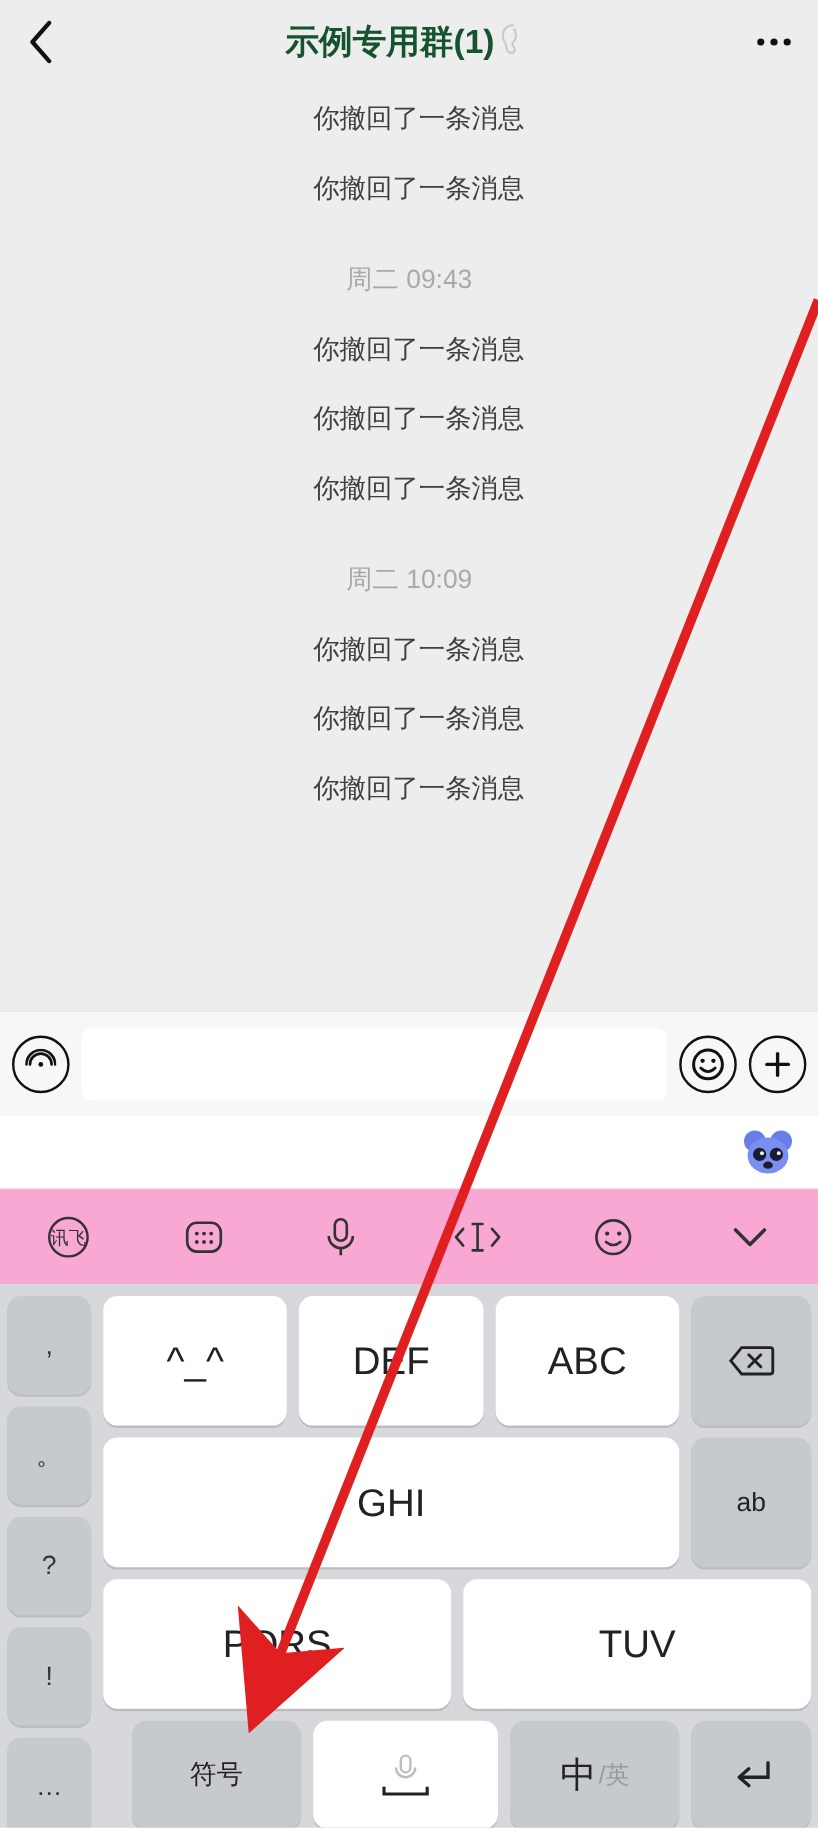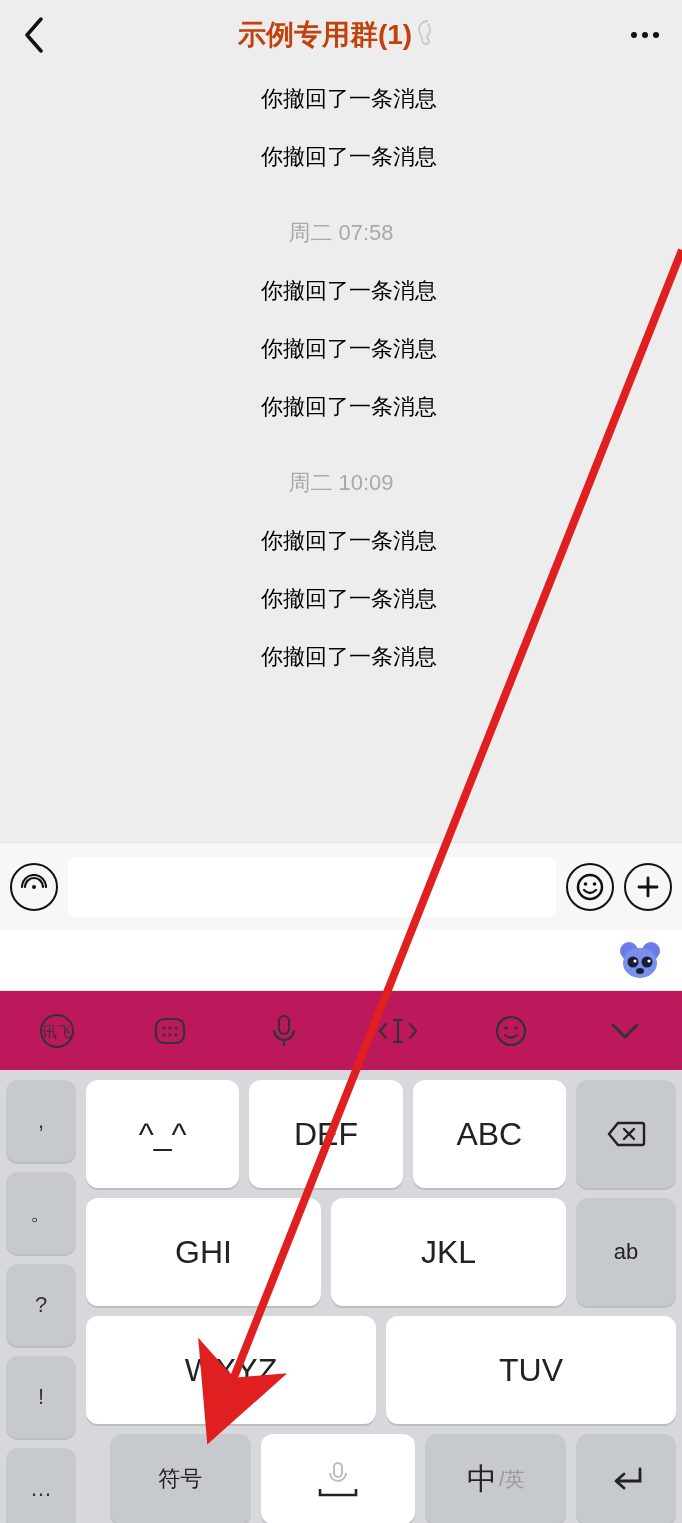--- a/index.html
+++ b/index.html
@@ -1,37 +1,37 @@
 <!DOCTYPE html>
 <html><head>
 <meta charset="utf-8">
 <style>
   * { box-sizing: border-box; margin: 0; padding: 0; }
   html, body { width: 682px; height: 1523px; font-family: -apple-system, "Helvetica Neue", Arial, sans-serif; background:#ededed; overflow:hidden; position:relative; }
   
   .header { height:70px; background:#ededed; display:flex; align-items:center; justify-content:space-between; padding:0 14px; }
   .back { width:40px; height:40px; display:flex; align-items:center; justify-content:center; }
   .title-wrap { flex:1; text-align:center; display:flex; align-items:center; justify-content:center; gap:6px;}
-  .title { font-size:28px; font-weight:600; color:#c2410c; }
+  .title { font-size:28px; font-weight:600; color:#14532d; }
   .earpiece svg { opacity:.35; }
   .more { width:46px; display:flex; align-items:center; justify-content:center; gap:5px;}
   .more span { width:6px; height:6px; background:#111; border-radius:50%; display:inline-block;}
   
   .chat { background:#ededed; height:772px; overflow:hidden; }
-  .sys { color:#000000; font-size:22px; text-align:center; padding:14px 0;margin-left:16px; }
+  .sys { color:#404040; font-size:22px; text-align:center; padding:14px 0;margin-left:16px; }
   .time { color:#a9a9a9; font-size:22px; text-align:center; padding:32px 0 14px; }
   
   .inputbar { height:88px; background:#f7f7f7; border-top:1px solid #e2e2e2; display:flex; align-items:center; padding:0 10px; gap:10px;}
   .circle-btn { width:48px; height:48px; border:2.5px solid #111; border-radius:50%; display:flex; align-items:center; justify-content:center; flex:0 0 48px;}
   .text-input { flex:1; height:60px; background:#fff; border-radius:8px; }
   
   .assistant-strip { height:60px; background:#fff; position:relative; }
   .koala { position:absolute; right:20px; top:8px; width:44px; height:44px; }
   
-  .kbtoolbar { height:80px; background:#be185d; border-top:1px solid #e8e8e8; display:flex; align-items:center; justify-content:space-around; }
+  .kbtoolbar { height:80px; background:#f9a8d4; border-top:1px solid #e8e8e8; display:flex; align-items:center; justify-content:space-around; }
   .tool { width:46px; height:46px; display:flex; align-items:center; justify-content:center; }
   
   .keyboard { background:#d6d8dc; padding:10px 6px 6px; }
   .kcol-left { width:70px; display:flex; flex-direction:column; gap:10px;}
   .key { background:#fff; border-radius:12px; display:flex; align-items:center; justify-content:center; font-size:32px; color:#222; box-shadow:0 2px 0 rgba(0,0,0,.12); height:108px; }
   .key.small { font-size:22px; }
   .key.gray { background:#c6c9cd; }
   .row3 { display:flex; gap:10px; }
   .row3 .key { flex:1; }
   .bottomrow { display:flex; gap:10px;margin-left:24px;}
@@ -62,21 +62,21 @@
   <div class="more">
       <span></span>
       <span></span>
       <span></span>
     </div>
 </div>
 
 <div class="chat" id="chat">
     <div class="sys">你撤回了一条消息</div>
     <div class="sys">你撤回了一条消息</div>
-    <div class="time">周二 07:58</div>
+    <div class="time">周二 09:43</div>
     <div class="sys">你撤回了一条消息</div>
     <div class="sys">你撤回了一条消息</div>
     <div class="sys">你撤回了一条消息</div>
     <div class="time">周二 10:09</div>
     <div class="sys">你撤回了一条消息</div>
     <div class="sys">你撤回了一条消息</div>
     <div class="sys">你撤回了一条消息</div>
   </div>
 
 <div class="inputbar">
@@ -186,25 +186,24 @@
         <div class="key gray" style="flex:0 0 100px">
           <svg width="40" height="30" viewBox="0 0 40 30">
               <path d="M12 4 L36 4 Q38 4 38 6 L38 24 Q38 26 36 26 L12 26 L3 15 Z" fill="none" stroke="#222" stroke-width="2.4"></path>
               <line x1="18" y1="10" x2="28" y2="20" stroke="#222" stroke-width="2.4" stroke-linecap="round"></line>
               <line x1="28" y1="10" x2="18" y2="20" stroke="#222" stroke-width="2.4" stroke-linecap="round"></line>
             </svg>
         </div>
       </div>
       <div class="row3">
         <div class="key">GHI</div>
-        <div class="key">JKL</div>
         <div class="key gray small" style="flex:0 0 100px">ab</div>
       </div>
       <div class="row3">
-        <div class="key">WXYZ</div>
+        <div class="key">PQRS</div>
         <div class="key">TUV</div>
       </div>
       <div class="bottomrow">
         <div class="key gray small">符号</div>
         <div class="key space">
           <svg width="60" height="40" viewBox="0 0 60 40">
               <rect x="26" y="4" width="8" height="14" rx="4" fill="none" stroke="#bdbdbd" stroke-width="2"></rect>
               <path d="M22 14 a8 8 0 0 0 16 0" fill="none" stroke="#bdbdbd" stroke-width="2"></path>
               <path d="M12 30 L12 36 L48 36 L48 30" fill="none" stroke="#222" stroke-width="2.6"></path>
             </svg>

